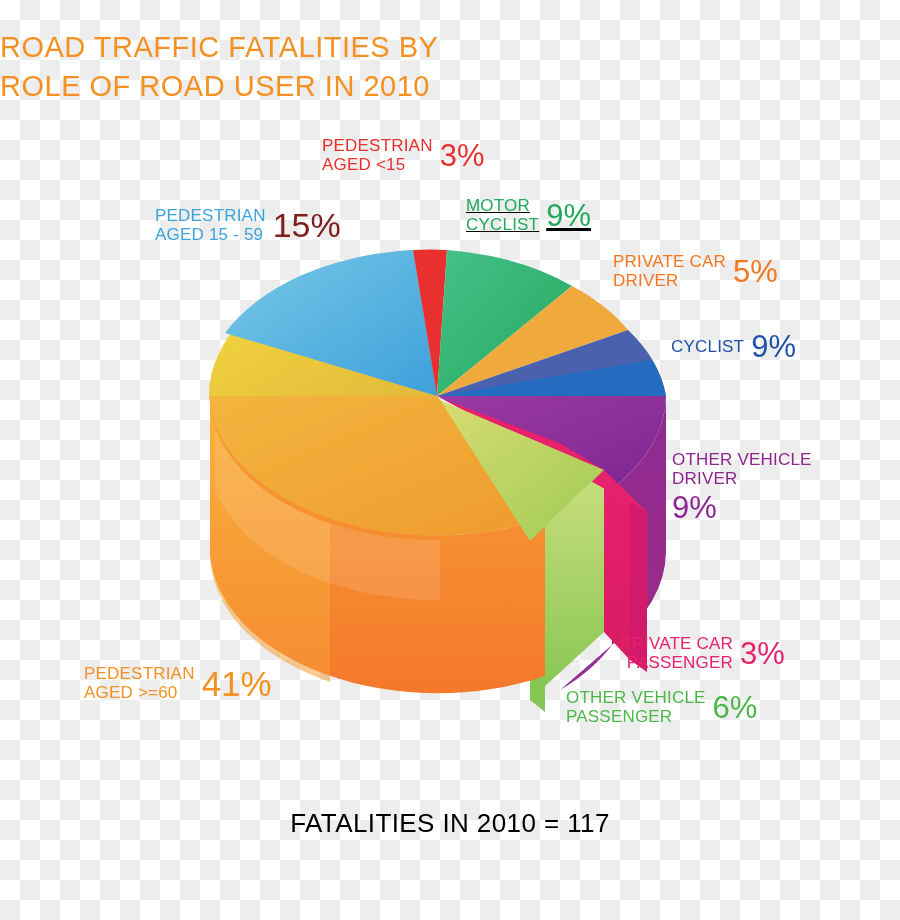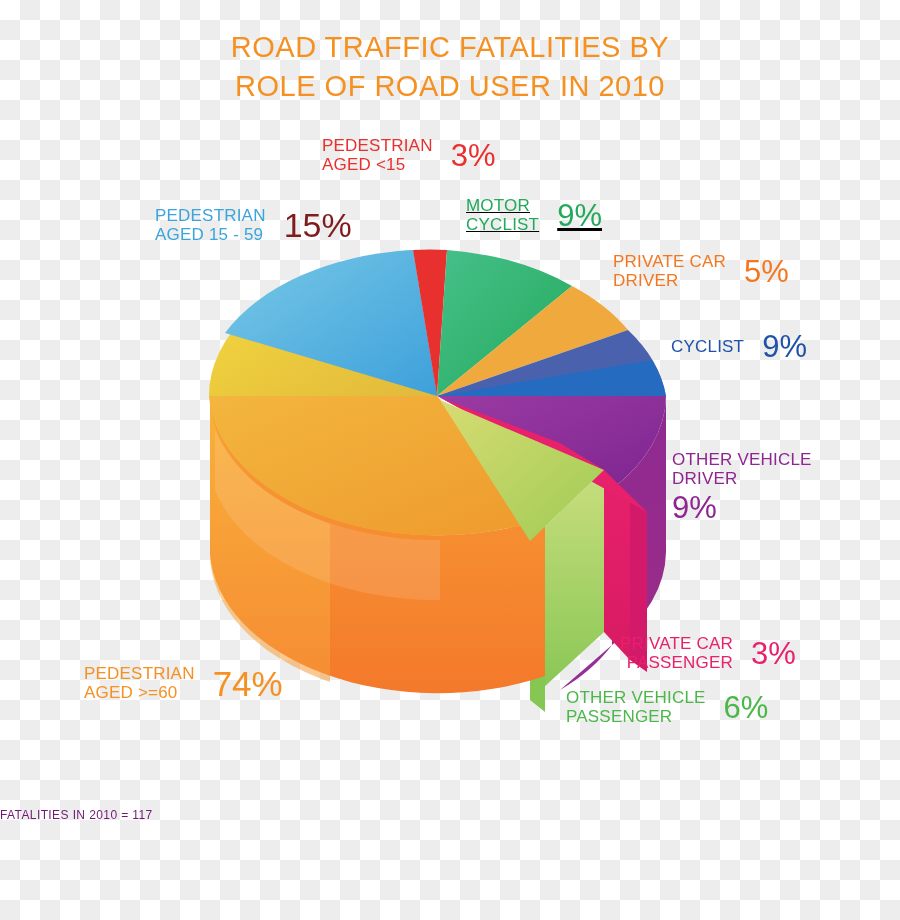--- a/index.html
+++ b/index.html
@@ -12,38 +12,38 @@
       linear-gradient(45deg, #ededed 25%, transparent 25%, transparent 75%, #ededed 75%);
     background-size:40px 40px;
     background-position:0 0, 20px 20px;
     position:relative;
     overflow:hidden;
   }
   #stage { position:absolute; inset:0; }
 
   .title {
     position:absolute; left:0; right:0; top:28px;
-    text-align:center;
+    text-align:left;
     color:#F59122;
     font-size:29px;
     letter-spacing:0.5px;
     line-height:1.35;
     white-space:pre-line;
   }
 
   svg.pie { position:absolute; left:0; top:0; width:900px; height:920px; }
 
-  .lbl { position:absolute; display:flex; align-items:center; gap:18px; white-space:nowrap; }
+  .lbl { position:absolute; display:flex; align-items:center; gap:7px; white-space:nowrap; }
   .lbl .name { font-size:17px; line-height:1.12; letter-spacing:0.2px; }
   .lbl .pct  { font-size:31px; line-height:1; letter-spacing:0px; }
   .lbl.stack { flex-direction:column; align-items:flex-start; gap:2px; }
 
   .footer {
     position:absolute; left:0; right:0; top:808px;
-    color:#701a75; font-size:12px; letter-spacing:0.4px;
+    text-align:center; color:#000000; font-size:26px; letter-spacing:0.4px;
   }
 </style>
 </head>
 <body>
 
 <div id="stage">
 
   <div class="title">ROAD TRAFFIC FATALITIES BY
 ROLE OF ROAD USER IN 2010</div>
 
@@ -181,18 +181,18 @@
 
   <div class="lbl" style="left:566px; top:688px;">
     <span class="name" style="color:#4BB748; white-space:pre-line;">OTHER VEHICLE
 PASSENGER</span>
     <span class="pct" style="color:#4BB748;">6%</span>
   </div>
 
   <div class="lbl" style="left:84px; top:664px;">
     <span class="name" style="color:#F59122; white-space:pre-line;">PEDESTRIAN
 AGED &gt;=60</span>
-    <span class="pct" style="color:#F59122; font-size:35px;">74%</span>
+    <span class="pct" style="color:#F59122; font-size:35px;">41%</span>
   </div>
 
   <div class="footer">FATALITIES IN 2010 = 117</div>
 
 </div>
 
 </body></html>

